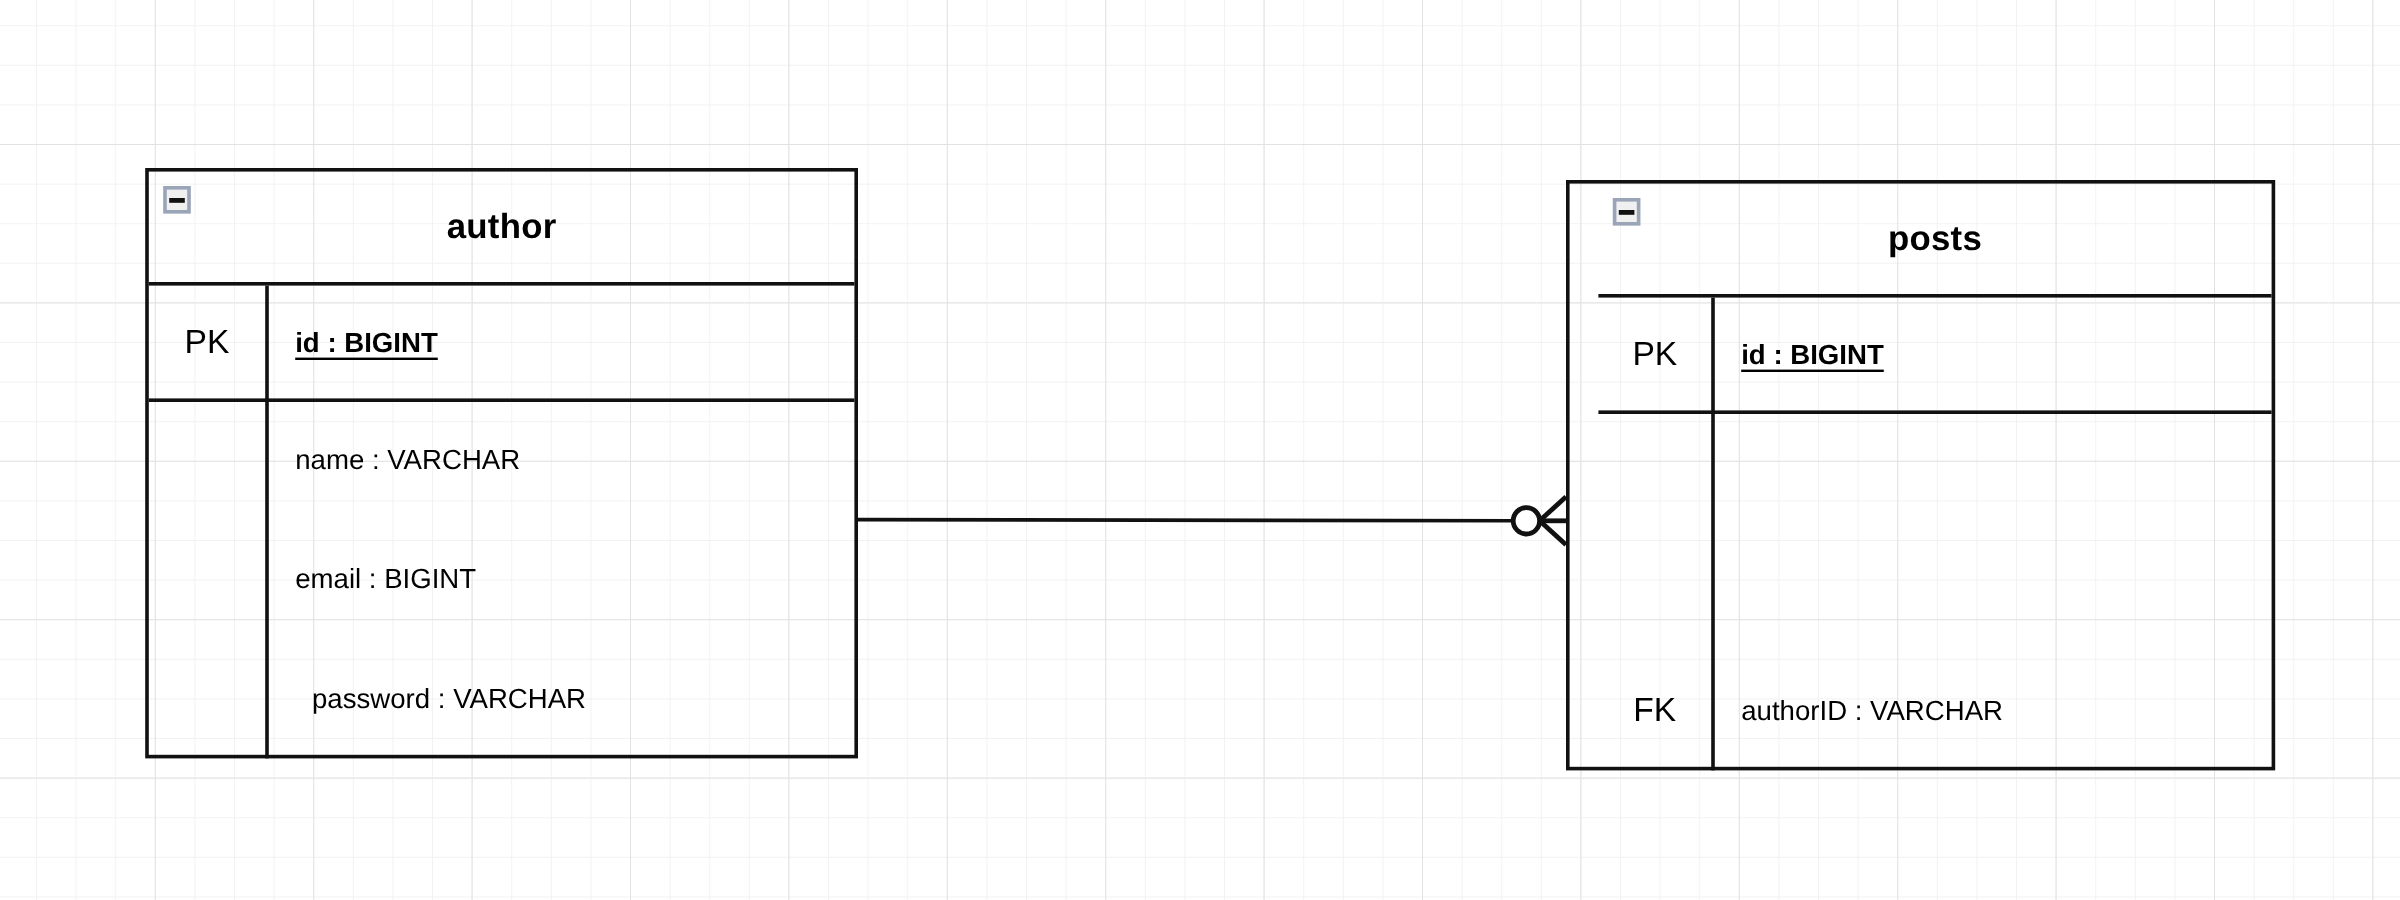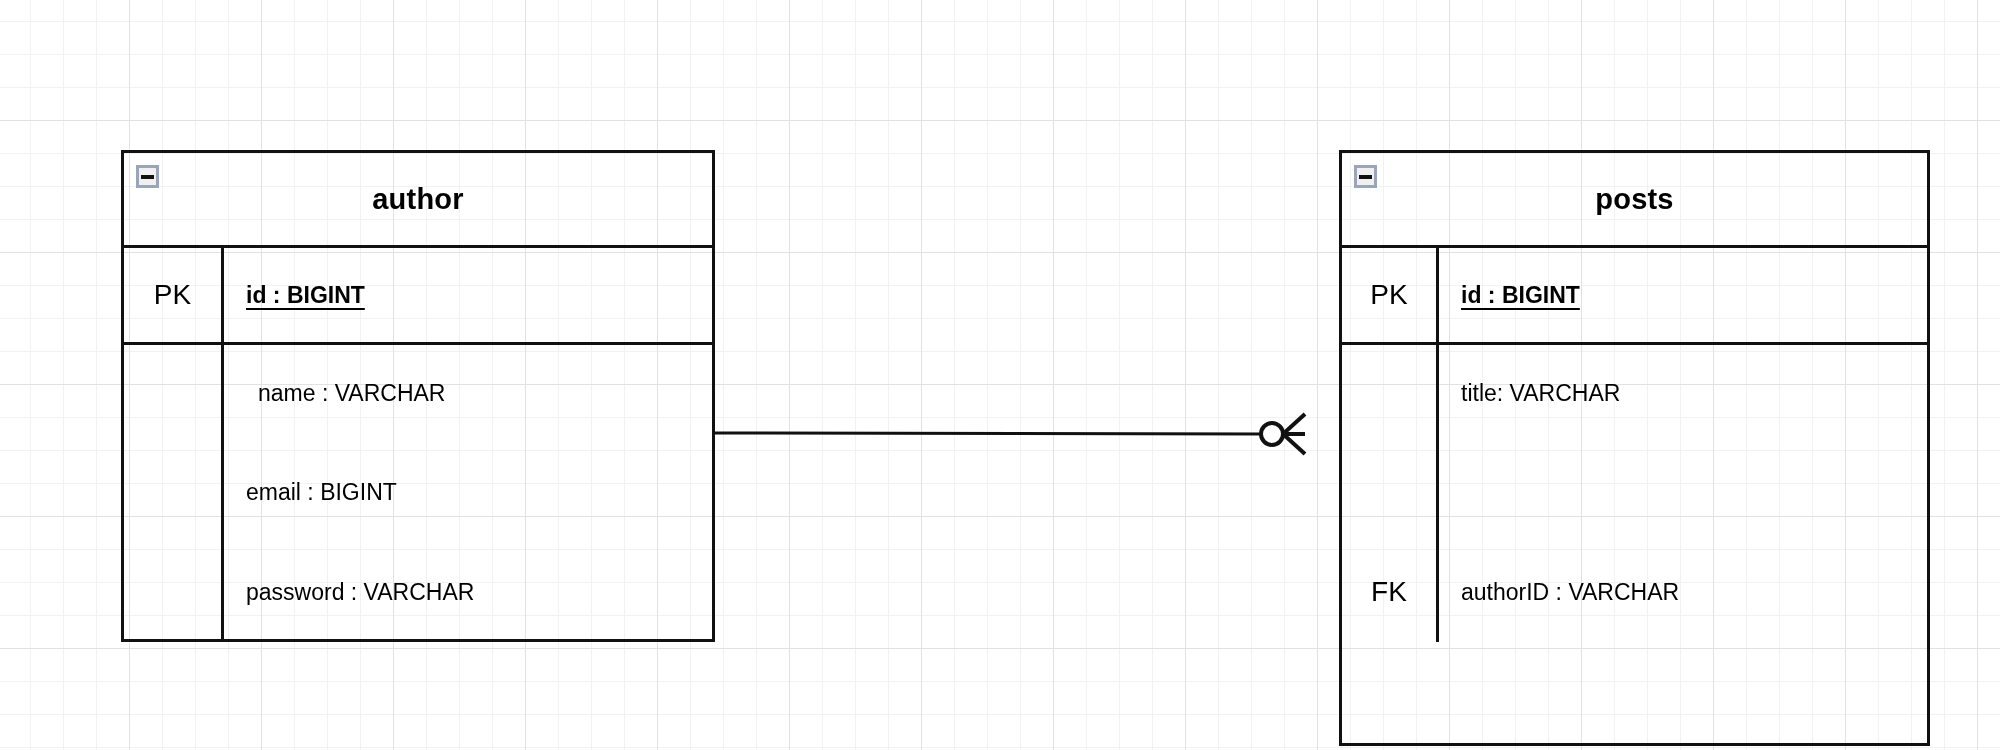--- a/index.html
+++ b/index.html
@@ -138,74 +138,73 @@
     width: 2000px;
     height: 750px;
     pointer-events: none;
   }
 </style>
 </head>
 <body>
 
 <div id="canvas">
 
-  <div class="entity" id="entity-author" style="left:121px; top:150px; width:594px; height:492px;">
+  <div class="entity" id="entity-author" style="left:121px; top:140px; width:594px; height:492px;">
 
     <div class="entity-header">
       <div class="collapse-icon">
         <span class="minus-bar"></span>
       </div>
       <span class="entity-title">author</span>
     </div>
 
     <div class="entity-body" style="height:394px;">
       <div class="key-divider" style="left:97px;"></div>
 
       <div class="row pk-row" style="height:97px;">
         <span class="row-key" style="width:97px;">PK</span>
         <span class="row-field pk-field">id  : BIGINT</span>
       </div>
 
-      <div class="row" style="height:97px;padding-left:12px;">
+      <div class="row" style="height:97px;">
         <span class="row-key" style="width:97px;"></span>
         <span class="row-field">name : VARCHAR</span>
       </div>
 
       <div class="row" style="height:100px;">
         <span class="row-key" style="width:97px;"></span>
         <span class="row-field">email : BIGINT</span>
       </div>
 
-      <div class="row" style="height:100px;">
+      <div class="row" style="height:100px;margin-left:14px;">
         <span class="row-key" style="width:97px;"></span>
         <span class="row-field">password : VARCHAR</span>
       </div>
     </div>
   </div>
 
-  <div class="entity" id="entity-posts" style="left:1339px; top:150px; width:591px; height:596px;">
+  <div class="entity" id="entity-posts" style="left:1305px; top:150px; width:591px; height:492px;padding-left:24px;">
 
     <div class="entity-header">
       <div class="collapse-icon">
         <span class="minus-bar"></span>
       </div>
       <span class="entity-title">posts</span>
     </div>
 
     <div class="entity-body" style="height:394px;">
       <div class="key-divider" style="left:94px;"></div>
 
       <div class="row pk-row" style="height:97px;">
         <span class="row-key" style="width:94px;">PK</span>
         <span class="row-field pk-field">id  : BIGINT</span>
       </div>
 
       <div class="row" style="height:97px;">
         <span class="row-key" style="width:94px;"></span>
-        <span class="row-field">title: VARCHAR</span>
       </div>
 
       <div class="row" style="height:100px;">
         <span class="row-key" style="width:94px;"></span>
       </div>
 
       <div class="row" style="height:100px;">
         <span class="row-key" style="width:94px;">FK</span>
         <span class="row-field">authorID : VARCHAR</span>
       </div>

